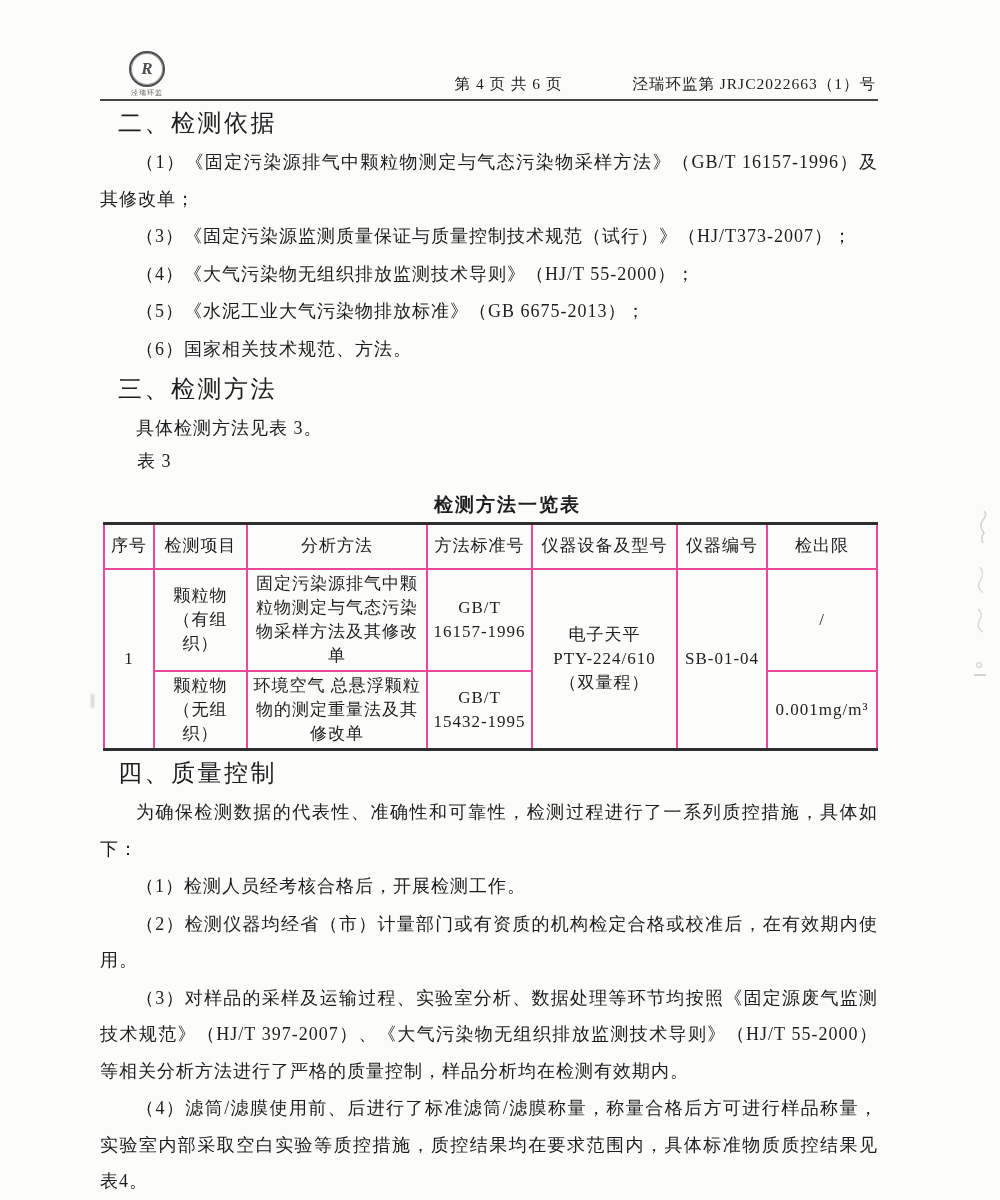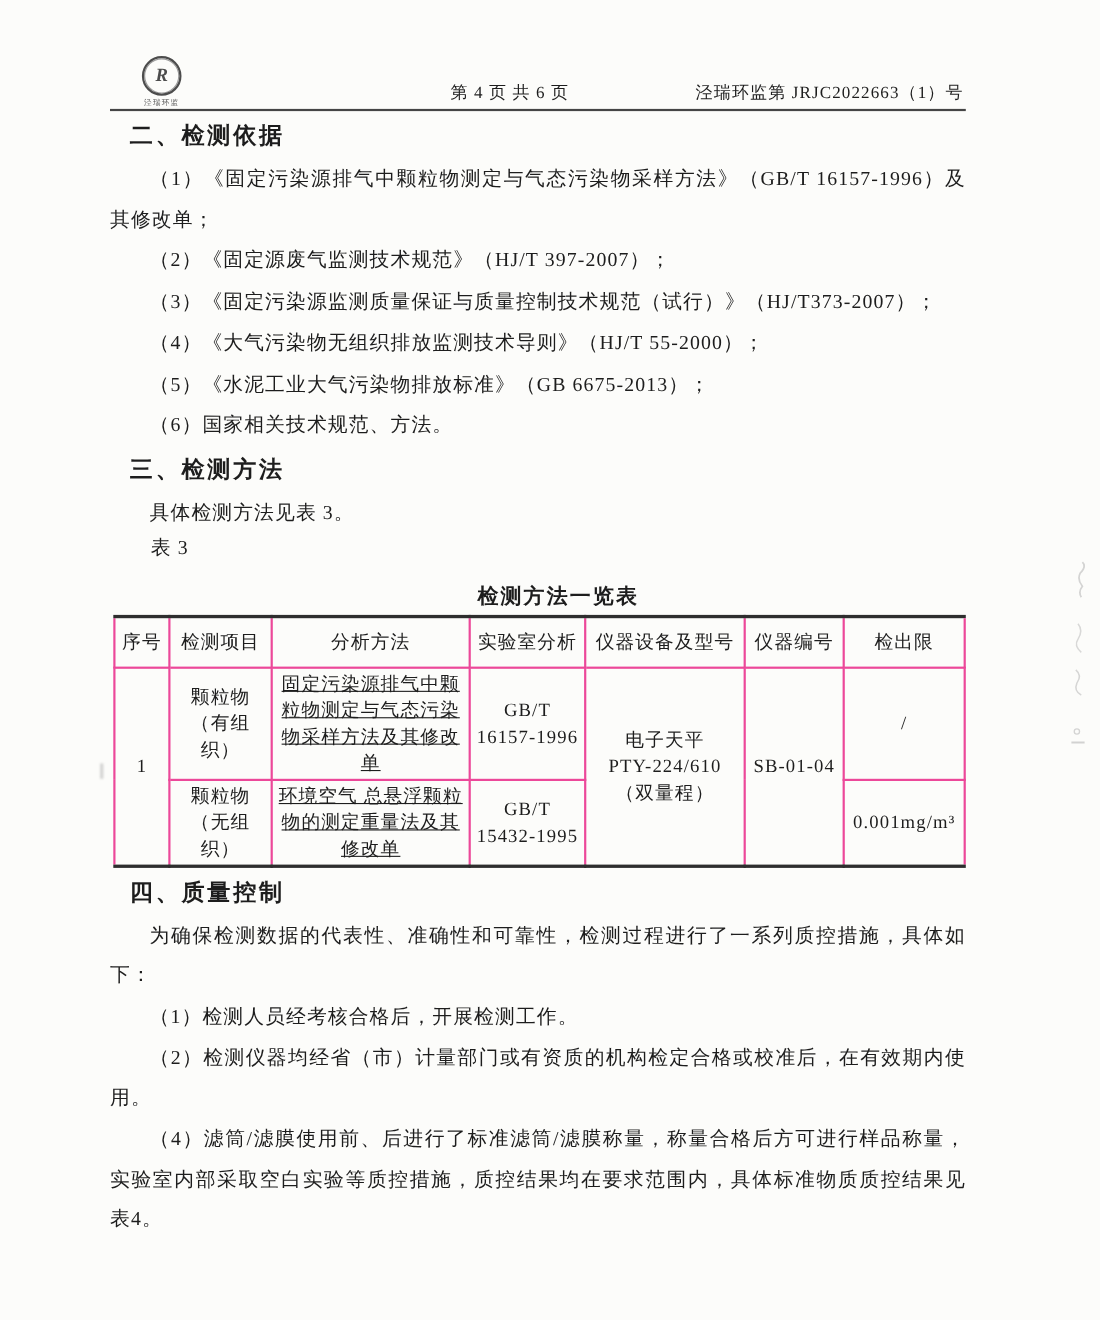--- a/index.html
+++ b/index.html
@@ -42,28 +42,27 @@
     margin-top:1px;
     font-size:7px;letter-spacing:1px;color:#5a5a5a;
     filter:blur(.4px);
     white-space:nowrap;
   }
   .hdr-texts{
     flex:1;
     display:flex;justify-content:flex-end;align-items:baseline;
     font-size:15.5px;letter-spacing:1px;
     padding-bottom:1px;
-    gap:45px;
   }
   .page-no{margin-right:70px;}
   .doc-no{margin-right:2px;}
   
   .content{padding:0 122px 0 100px;}
   .h2{
-    font-size:21px;font-weight:700;letter-spacing:2.5px;
+    font-size:24px;font-weight:400;letter-spacing:2.5px;
     line-height:27px;
     margin:9px 0 7px;
     padding-left:18px;
   }
   .body-p{
     font-size:18px;line-height:36.5px;
     letter-spacing:1px;
     text-align:justify;
     text-indent:2em;
     margin:0 0 1px;
@@ -92,21 +91,21 @@
     text-align:center;vertical-align:middle;
     font-weight:400;
     font-size:17px;
     letter-spacing:1px;
     padding:2px 3px;
     line-height:24px;
   }
   table.t3 thead tr{height:46px;}
   table.t3 tr.r1{height:62px;}
   table.t3 tr.r2{height:68px;}
-  td.method-cell{font-size:16px;line-height:23px;letter-spacing:.5px;text-decoration:underline;}
+  td.method-cell{font-size:16px;line-height:23px;letter-spacing:.5px;}
   .pre{white-space:pre-line;}
   td.limit-cell{font-size:16.5px;letter-spacing:.3px;}
   
   .smudges{position:absolute;right:6px;top:505px;width:28px;height:180px;
     opacity:.55;filter:blur(.6px);pointer-events:none;}
   .edge-mark{position:absolute;left:91px;top:694px;width:3px;height:14px;
     background:#b9b9b9;opacity:.6;filter:blur(.8px);pointer-events:none;}
 </style>
 </head>
 <body>
@@ -121,21 +120,20 @@
     <div class="hdr-texts">
       <span class="page-no">第 4 页 共 6 页</span>
       <span class="doc-no">泾瑞环监第 JRJC2022663（1）号</span>
     </div>
   </div>
 
   <div class="content">
 
     <div class="h2">二、检测依据</div>
     <p class="body-p">（1）《固定污染源排气中颗粒物测定与气态污染物采样方法》（GB/T 16157-1996）及其修改单；</p>
-    <p class="body-p">（2）《固定源废气监测技术规范》（HJ/T 397-2007）；</p>
     <p class="body-p">（3）《固定污染源监测质量保证与质量控制技术规范（试行）》（HJ/T373-2007）；</p>
     <p class="body-p">（4）《大气污染物无组织排放监测技术导则》（HJ/T 55-2000）；</p>
     <p class="body-p">（5）《水泥工业大气污染物排放标准》（GB 6675-2013）；</p>
     <p class="body-p">（6）国家相关技术规范、方法。</p>
 
     <div class="h2">三、检测方法</div>
     <p class="body-p intro-p">具体检测方法见表 3。</p>
 
     <div class="tbl-caption">
       <span class="lbl">表 3</span>
@@ -151,21 +149,21 @@
         <col style="width:105px">
           <col style="width:145px">
           <col style="width:90px">
         <col style="width:110px">
       </colgroup>
       <thead>
         <tr>
           <th>序号</th>
           <th>检测项目</th>
           <th>分析方法</th>
-          <th>实验室分析</th>
+          <th>方法标准号</th>
           <th>仪器设备及型号</th>
           <th>仪器编号</th>
           <th>检出限</th>
         </tr>
       </thead>
       <tbody>
         <tr class="r1">
           <td rowspan="2">1</td>
           <td class="pre">颗粒物
 （有组织）</td>
@@ -186,20 +184,21 @@
 15432-1995</td>
           <td class="limit-cell">0.001mg/m³</td>
         </tr>
       </tbody>
     </table>
 
     <div class="h2">四、质量控制</div>
     <p class="body-p">为确保检测数据的代表性、准确性和可靠性，检测过程进行了一系列质控措施，具体如下：</p>
     <p class="body-p">（1）检测人员经考核合格后，开展检测工作。</p>
     <p class="body-p">（2）检测仪器均经省（市）计量部门或有资质的机构检定合格或校准后，在有效期内使用。</p>
+    <p class="body-p">（3）对样品的采样及运输过程、实验室分析、数据处理等环节均按照《固定源废气监测技术规范》（HJ/T 397-2007）、《大气污染物无组织排放监测技术导则》（HJ/T 55-2000）等相关分析方法进行了严格的质量控制，样品分析均在检测有效期内。</p>
     <p class="body-p">（4）滤筒/滤膜使用前、后进行了标准滤筒/滤膜称量，称量合格后方可进行样品称量，实验室内部采取空白实验等质控措施，质控结果均在要求范围内，具体标准物质质控结果见表4。</p>
 
   </div>
 
   <svg class="smudges" viewBox="0 0 28 180" aria-hidden="true">
     <path d="M18 6 q4 4 -2 10 q-3 6 2 12 q-4 5 -1 10" stroke="#b4b4b4" stroke-width="1.6" fill="none"></path>
     <path d="M14 62 q5 6 0 14 q-4 6 3 12" stroke="#bcbcbc" stroke-width="1.4" fill="none"></path>
     <path d="M12 104 q6 5 1 12 q-3 7 4 11" stroke="#b8b8b8" stroke-width="1.4" fill="none"></path>
     <circle cx="13" cy="160" r="2.4" stroke="#b4b4b4" stroke-width="1.2" fill="none"></circle>
     <path d="M8 170 h12" stroke="#b0b0b0" stroke-width="2" fill="none"></path>

